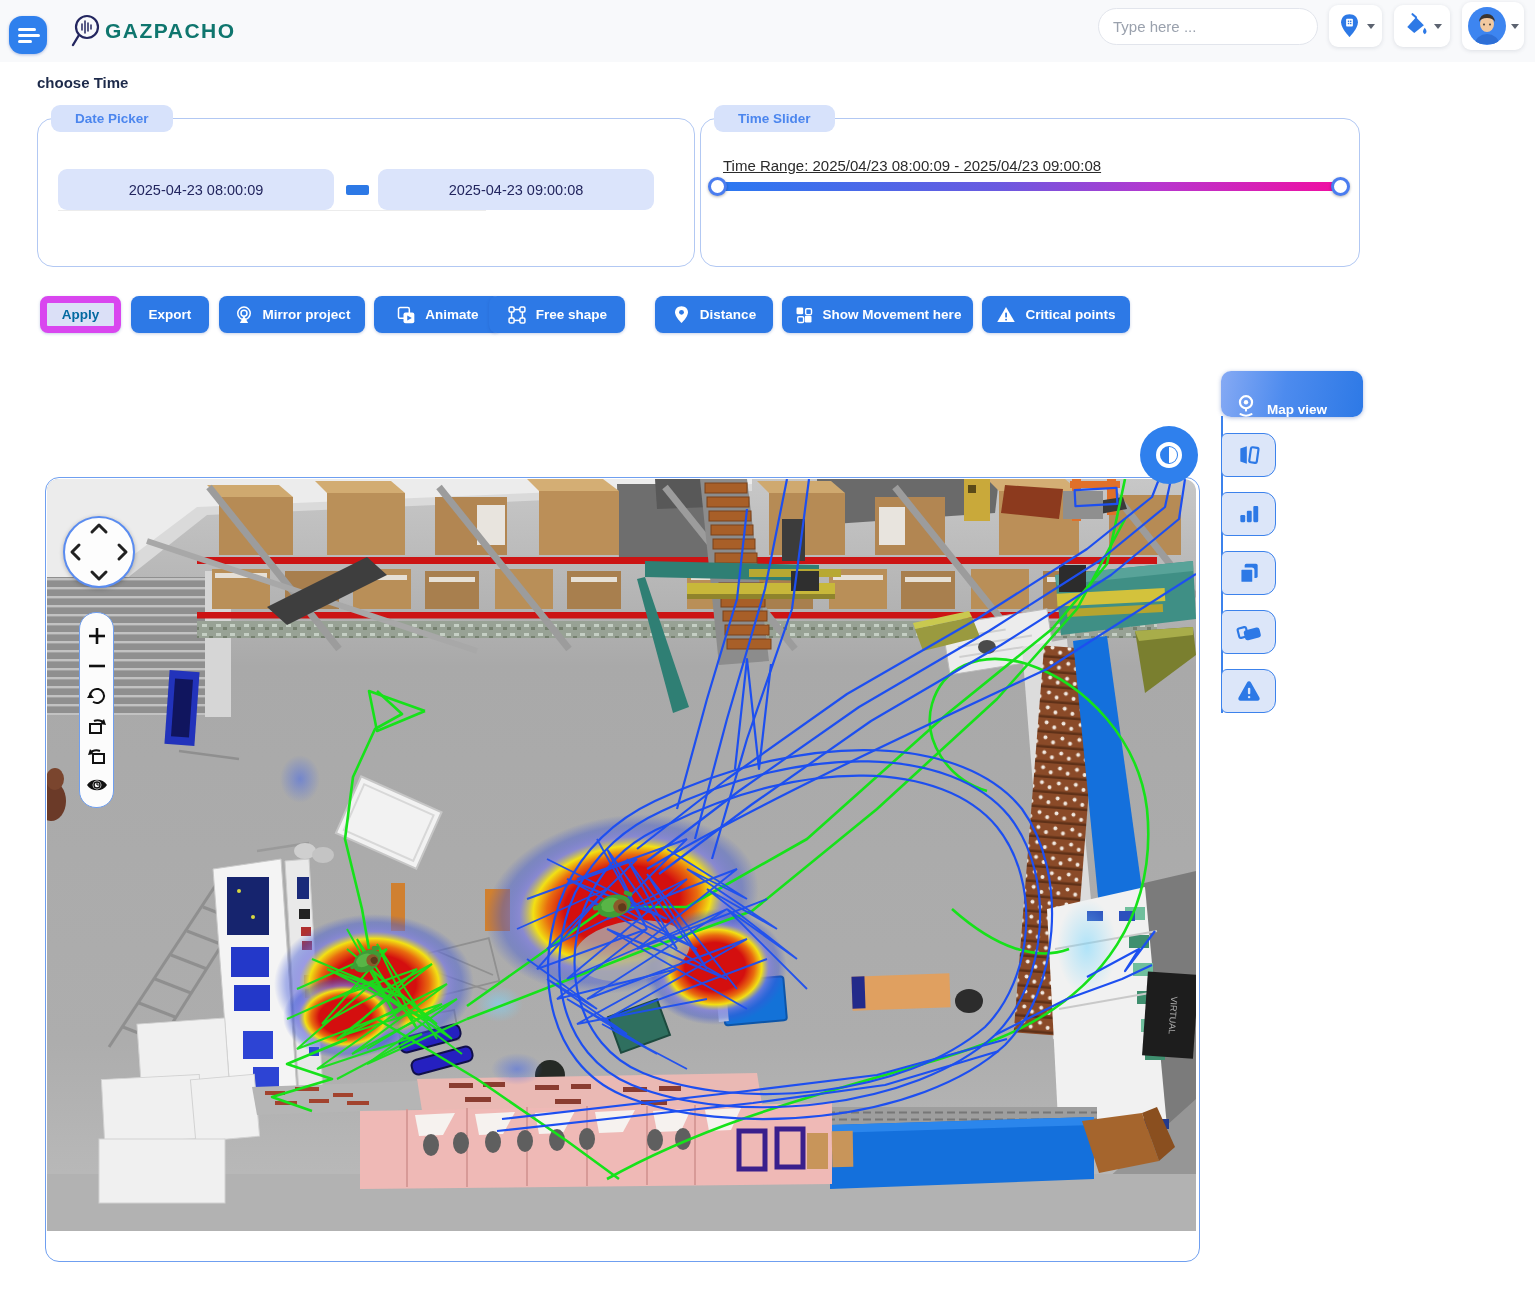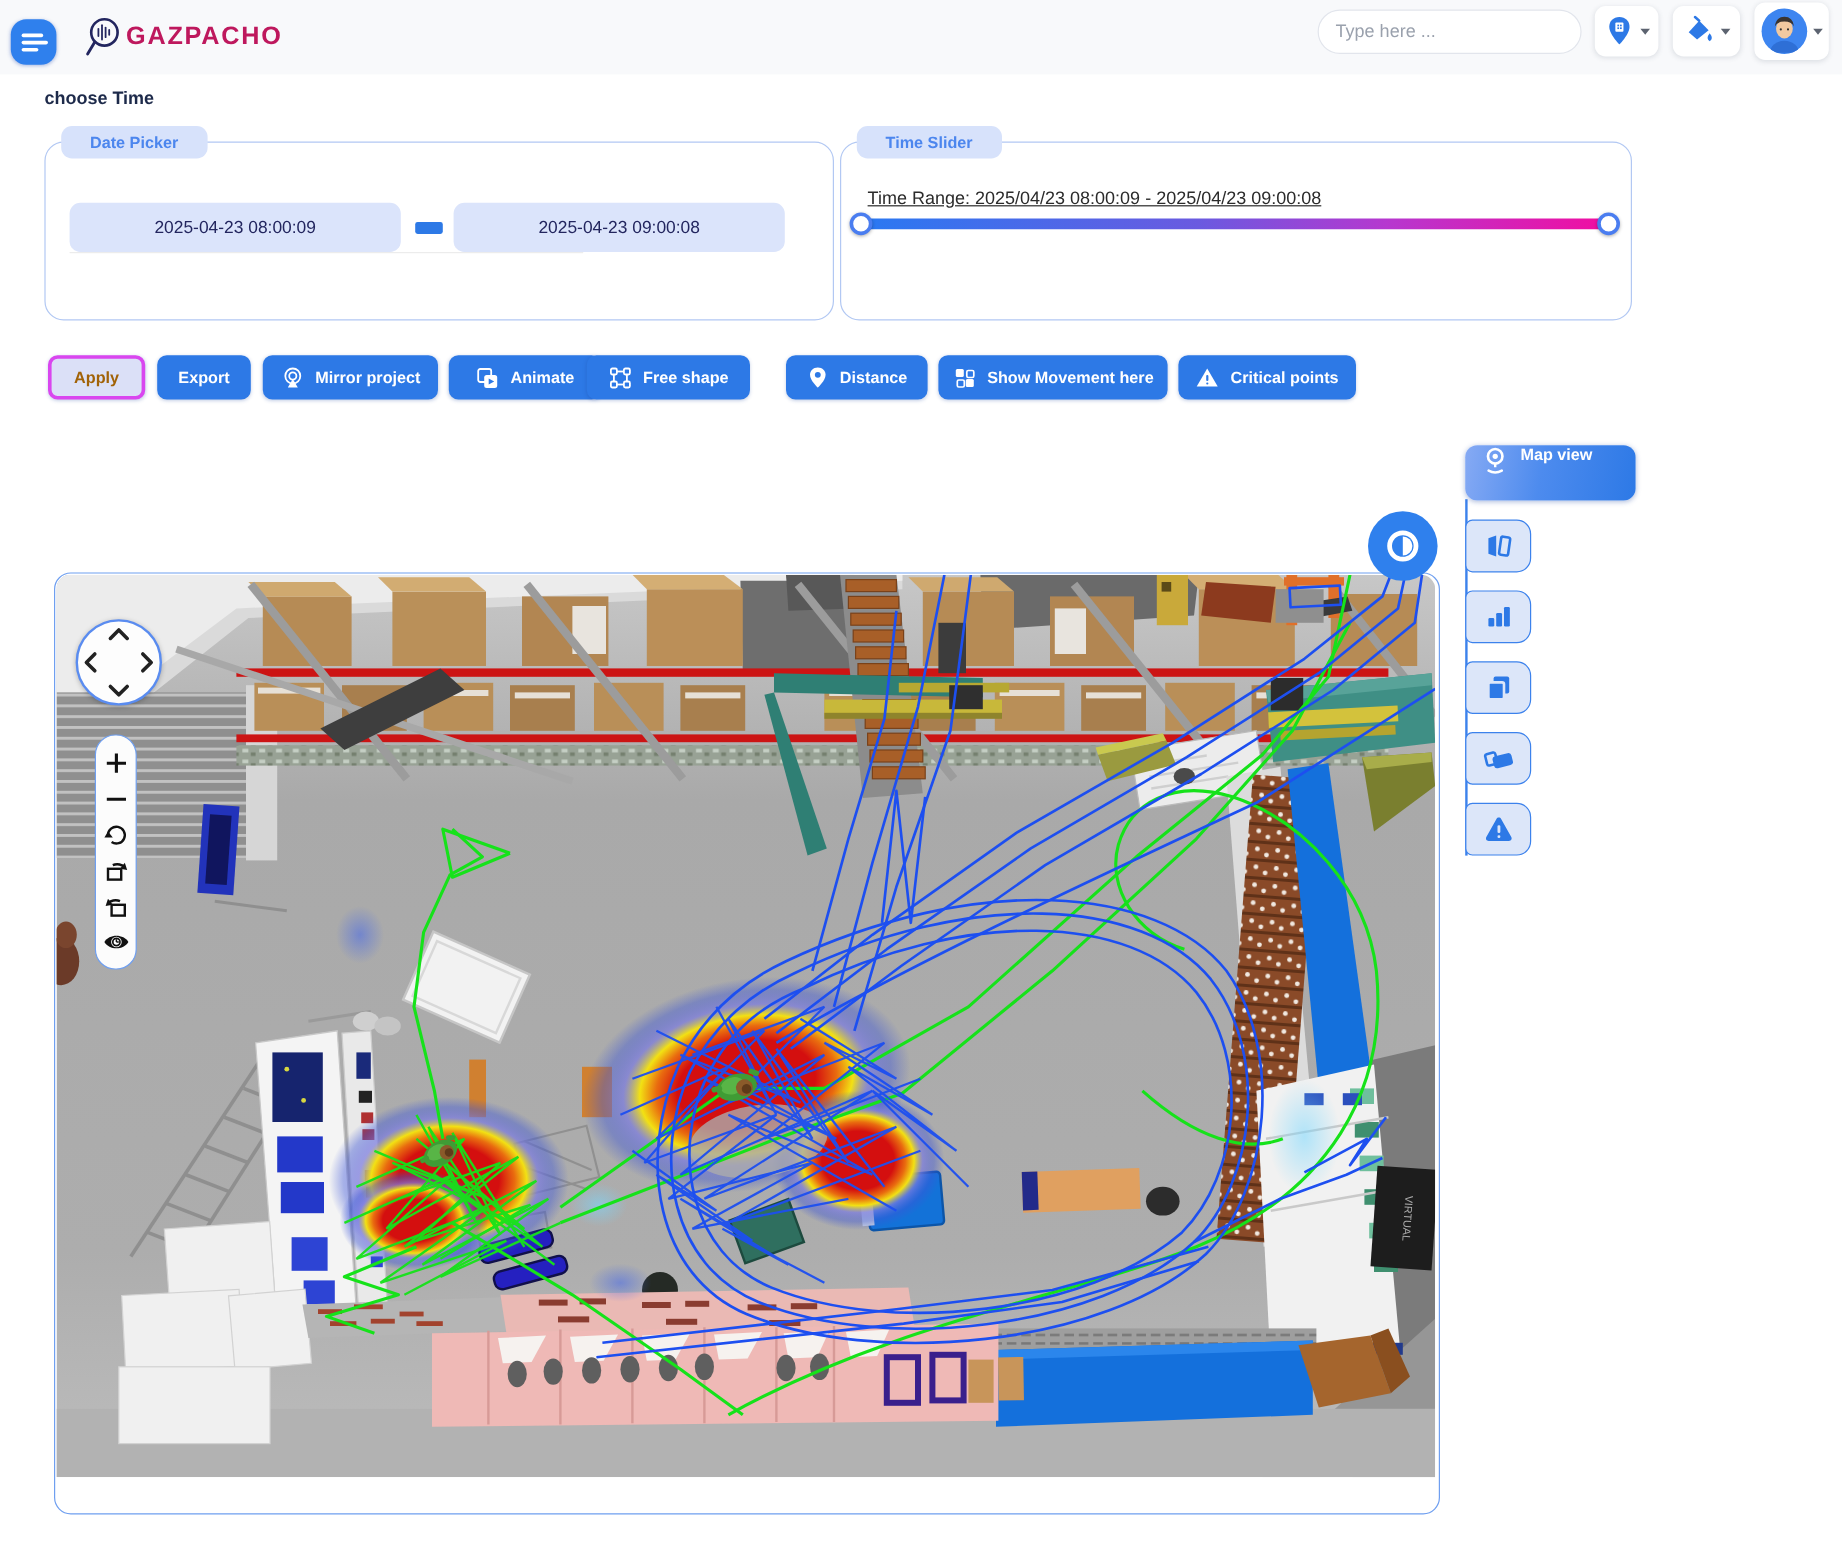--- a/index.html
+++ b/index.html
@@ -5,48 +5,48 @@
   html,body{margin:0;padding:0;background:#ffffff;}
   body{width:1535px;height:1290px;font-family:"Liberation Sans",sans-serif;position:relative;overflow:hidden;}
   .abs{position:absolute;}
   
   #header{position:absolute;left:0;top:0;width:1535px;height:62px;background:#f8f9fb;}
   #hamburger{position:absolute;left:9px;top:16px;width:38px;height:38px;border-radius:13px;background:#2f80ed;cursor:pointer;box-shadow:0 1px 3px rgba(40,80,180,.35);}
   #hamburger span{position:absolute;left:9px;height:2.6px;border-radius:2px;background:#fff;}
   #hamburger .l1{top:12px;width:18px;}
   #hamburger .l2{top:18px;width:22px;}
   #hamburger .l3{top:24px;width:14px;}
-  #logo-text{position:absolute;left:105px;top:19px;font-size:21px;font-weight:bold;letter-spacing:1.5px;color:#be185d;}
+  #logo-text{position:absolute;left:105px;top:19px;font-size:21px;font-weight:bold;letter-spacing:1.5px;color:#0f766e;}
   #search-input{position:absolute;left:1098px;top:8px;width:204px;height:35px;border:1px solid #e2e5ec;border-radius:19px;padding:0 0 0 14px;font-size:15px;color:#444;outline:none;background:#fff;font-family:"Liberation Sans",sans-serif;}
   #search-input::placeholder{color:#9aa1ad;}
   .hdr-card{position:absolute;top:5px;height:42px;background:#fff;border-radius:9px;box-shadow:0 1px 4px rgba(60,70,90,.14);display:flex;align-items:center;justify-content:center;gap:4px;cursor:pointer;}
   .caret{width:0;height:0;border-left:4.5px solid transparent;border-right:4.5px solid transparent;border-top:5.5px solid #5c6370;}
   
   #choose-time-heading{position:absolute;left:37px;top:74px;font-size:15px;font-weight:bold;color:#1d2a4a;}
   .fieldset-card{position:absolute;top:118px;height:147px;background:#fff;border:1.6px solid #b2c8f3;border-radius:16px;}
   .fs-label{position:absolute;top:-14px;left:13px;height:27px;padding:0 24px;background:#d7e2fb;color:#4c86ee;font-size:13.5px;font-weight:bold;display:flex;align-items:center;border-radius:9px;}
   .date-field{position:absolute;top:50px;width:276px;height:41px;background:#dbe4fb;border-radius:9px;display:flex;align-items:center;justify-content:center;font-size:14.5px;color:#23265f;cursor:pointer;}
   #date-underline{position:absolute;left:20px;top:91px;width:428px;height:1px;background:#ececec;}
   #date-dash{position:absolute;left:308px;top:66px;width:23px;height:10px;border-radius:2px;background:#2d79e6;}
   #time-range-text{position:absolute;left:22px;top:38px;font-size:15px;color:#2b2b2b;text-decoration:underline;}
   #slider-track{position:absolute;left:15px;top:63px;width:628px;height:9px;border-radius:5px;background:linear-gradient(90deg,#2979f2 0%,#6a5ae0 45%,#b637cf 70%,#f20da0 100%);cursor:pointer;}
   .slider-handle{position:absolute;top:57.5px;width:19px;height:19px;border-radius:50%;background:#fff;border:3px solid #4a7df0;box-sizing:border-box;box-shadow:0 1px 3px rgba(0,0,0,.3);cursor:pointer;}
   
   .tb-btn{position:absolute;top:296px;height:37px;display:flex;align-items:center;justify-content:center;gap:9px;background:#2d79e6;color:#fff;font-weight:bold;font-size:13.5px;border-radius:8px;cursor:pointer;box-shadow:0 1px 3px rgba(30,70,160,.25);}
   .tb-btn svg{flex:0 0 auto;}
-  #btn-apply{background:#dbe0f7;color:#a16207;border:3px solid #d946ef;box-sizing:border-box;}
+  #btn-apply{background:#dbe0f7;color:#0369a1;border:7px solid #d946ef;box-sizing:border-box;}
   
   #map-card{position:absolute;left:45px;top:477px;width:1155px;height:785px;border:1.6px solid #6f9ff0;border-radius:14px;background:#fff;box-sizing:border-box;}
   #map-scene{position:absolute;left:1px;top:1px;width:1149px;height:752px;border-radius:12px 12px 0 0;overflow:hidden;}
   #dpad{position:absolute;left:17px;top:38px;width:72px;height:72px;border-radius:50%;background:#fdfdfd;border:2px solid #5a8cf0;box-sizing:border-box;cursor:pointer;box-shadow:0 1px 4px rgba(0,0,0,.25);}
   #map-toolbar{position:absolute;left:33px;top:134px;width:35px;height:196px;background:#fcfcfc;border:1.6px solid #6f9ff0;border-radius:17px;box-sizing:border-box;display:flex;flex-direction:column;align-items:center;justify-content:space-evenly;padding:4px 0;cursor:pointer;}
   #contrast-btn{position:absolute;left:1140px;top:426px;width:58px;height:58px;border-radius:50%;background:#2f80ed;display:flex;align-items:center;justify-content:center;cursor:pointer;z-index:5;}
   
   #sb-line{position:absolute;left:1221px;top:416px;width:2px;height:297px;background:#3c82ec;}
-  #map-view-btn{position:absolute;left:1221px;top:371px;width:142px;height:46px;border-radius:10px;background:linear-gradient(100deg,#86aaf4 0%,#4d8bee 45%,#2d79e6 100%);color:#fff;font-weight:bold;font-size:13.5px;display:flex;align-items:flex-start;gap:10px;padding-left:14px;box-sizing:border-box;cursor:pointer;box-shadow:0 1px 4px rgba(30,70,160,.35);}
+  #map-view-btn{position:absolute;left:1221px;top:371px;width:142px;height:46px;border-radius:10px;background:linear-gradient(100deg,#86aaf4 0%,#4d8bee 45%,#2d79e6 100%);color:#fff;font-weight:bold;font-size:13.5px;display:flex;align-items:flex-end;gap:10px;padding-left:14px;box-sizing:border-box;cursor:pointer;box-shadow:0 1px 4px rgba(30,70,160,.35);}
   .sb-btn{position:absolute;left:1221px;width:55px;height:44px;background:#dce6f9;border:1.6px solid #3c82ec;border-radius:6px 12px 12px 6px;box-sizing:border-box;display:flex;align-items:center;justify-content:center;cursor:pointer;}
 </style>
 </head>
 <body>
 
 <div id="app">
 
   <div id="header">
     <div id="hamburger">
       <span class="l1"></span>

